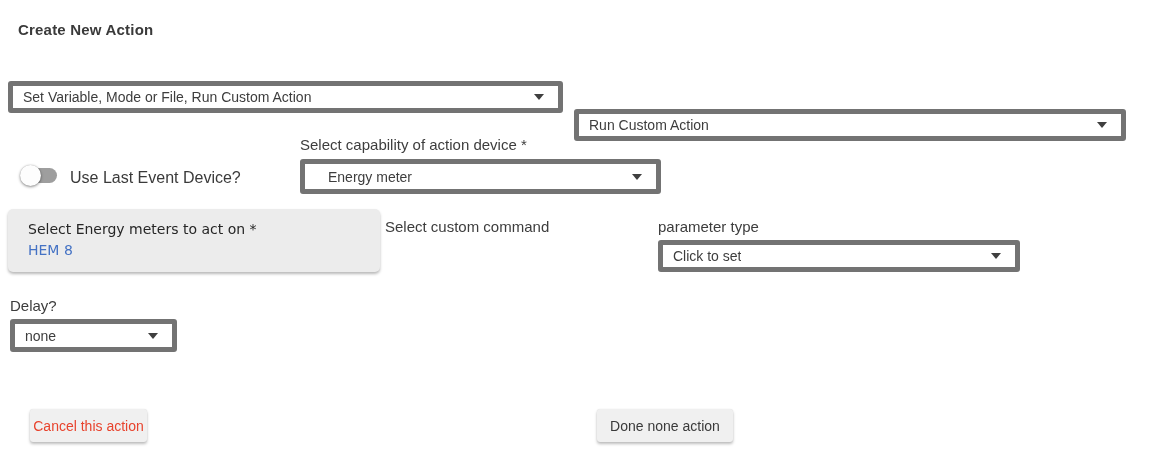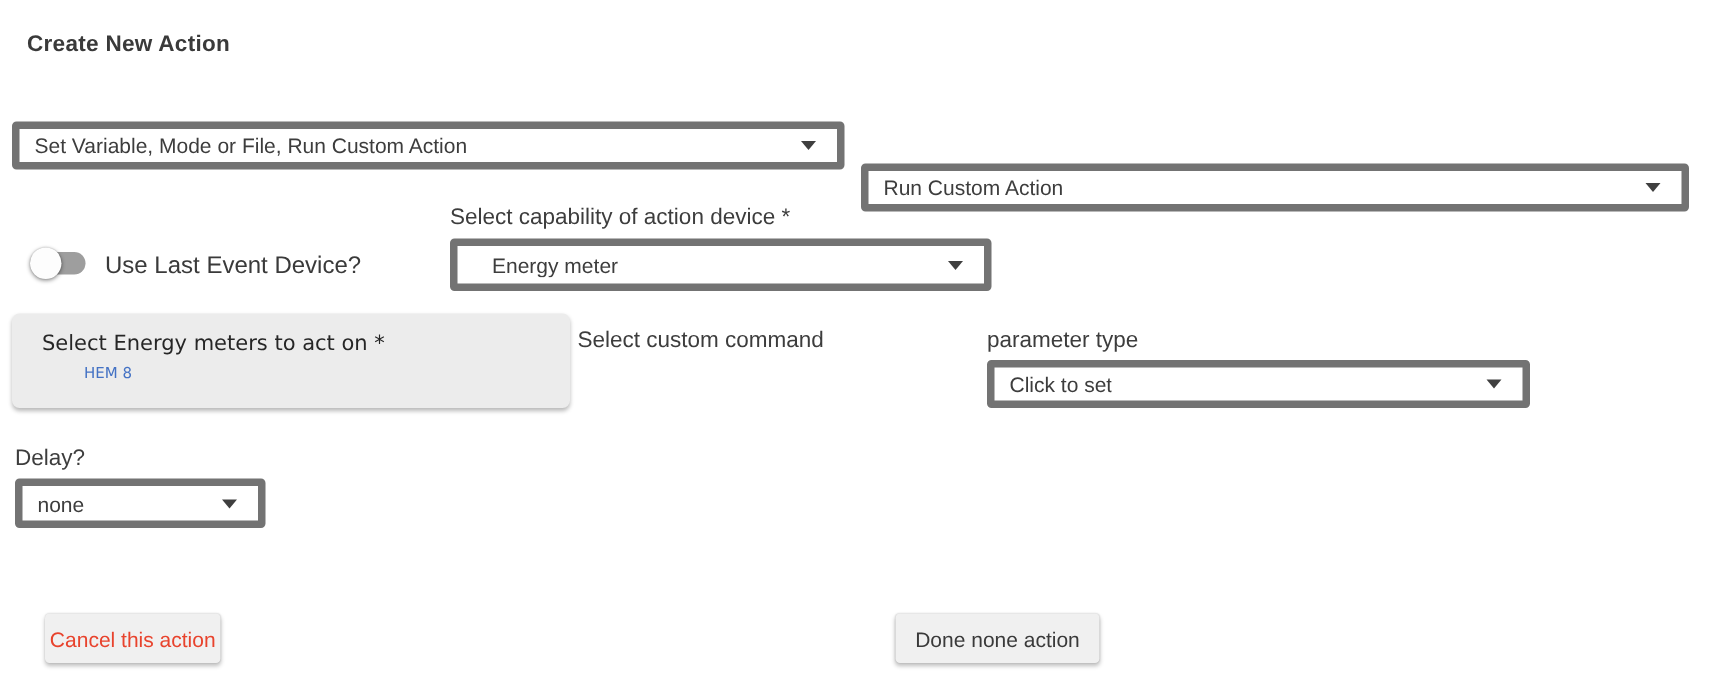--- a/index.html
+++ b/index.html
@@ -76,21 +76,21 @@
     border-radius: 5px;
     box-shadow: 0 2px 3px rgba(0,0,0,0.28);
     padding: 10px 20px 0 20px;
     font-family: "DejaVu Sans", sans-serif;
     cursor: pointer;
   }
   .device-box .device-box-label {
     font-size: 14px; color: #262626; line-height: 20px;
   }
   .device-box .device-name {
-    font-size: 10px; color: #4472c4; line-height: 22px; margin-left: 28px;
+    font-size: 14px; color: #4472c4; line-height: 22px;
   }
 
   
   .btn {
     position: absolute;
     background: #f0f0f0;
     border: none;
     border-radius: 3px;
     box-shadow: 0 2px 3px rgba(0,0,0,0.26), 0 0 1px rgba(0,0,0,0.12);
     display: flex; align-items: center; justify-content: center;

